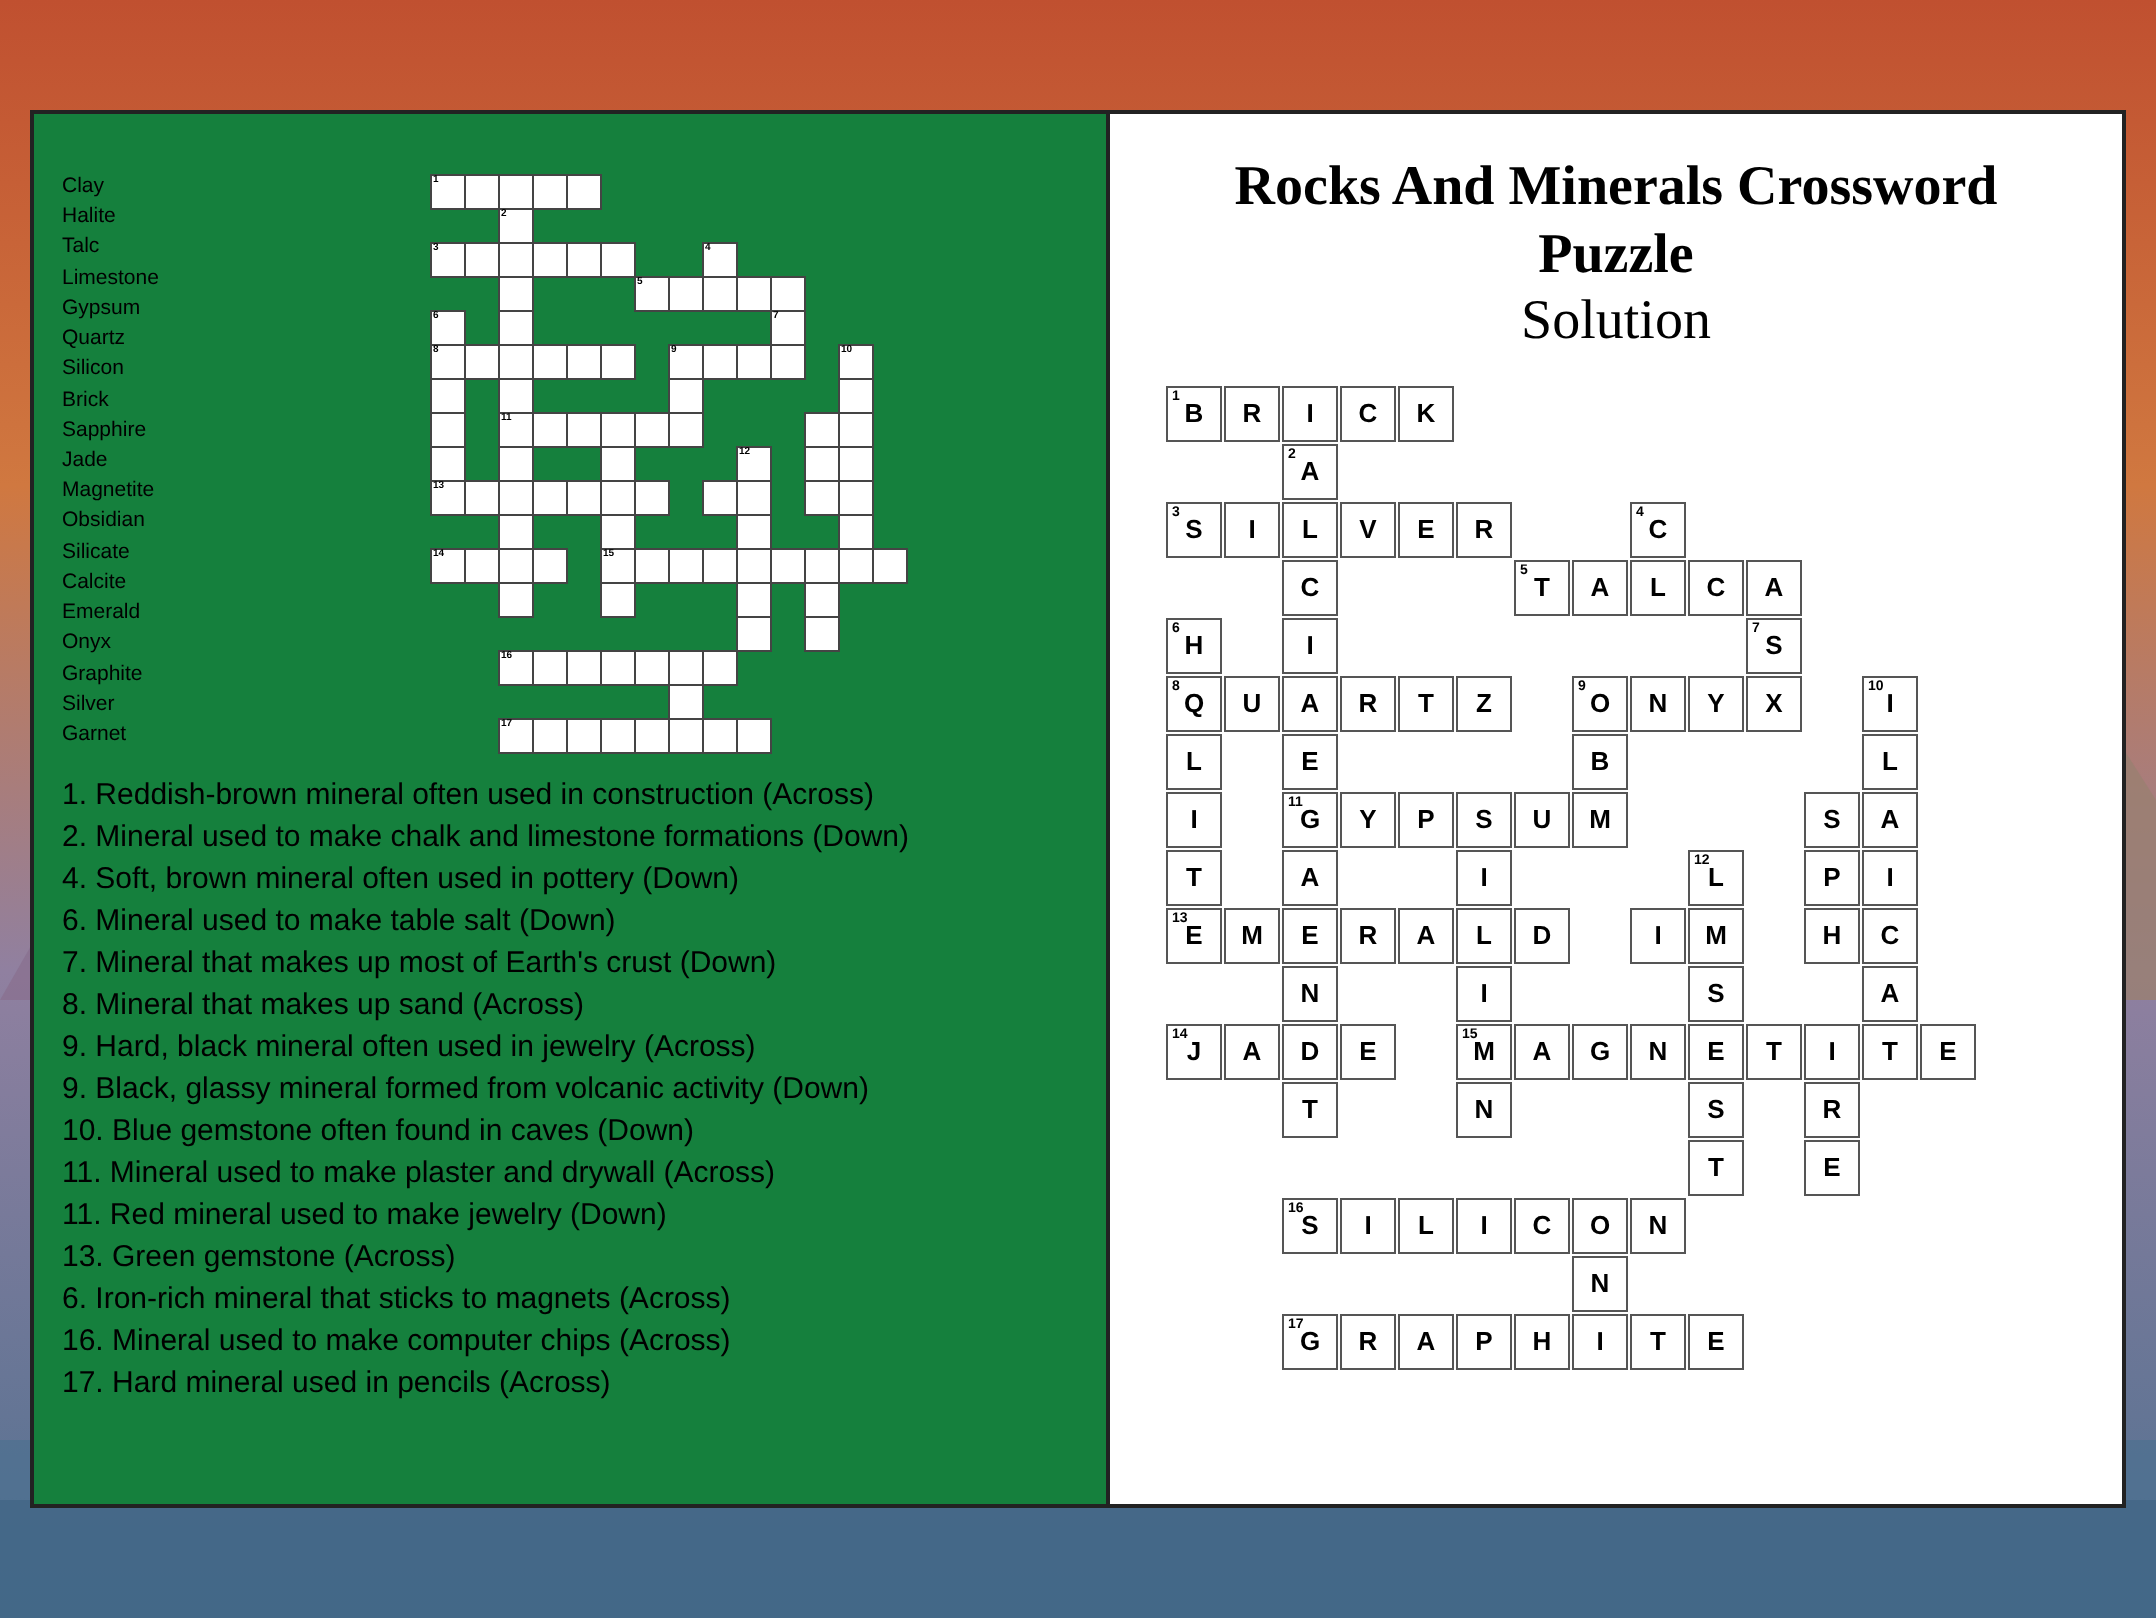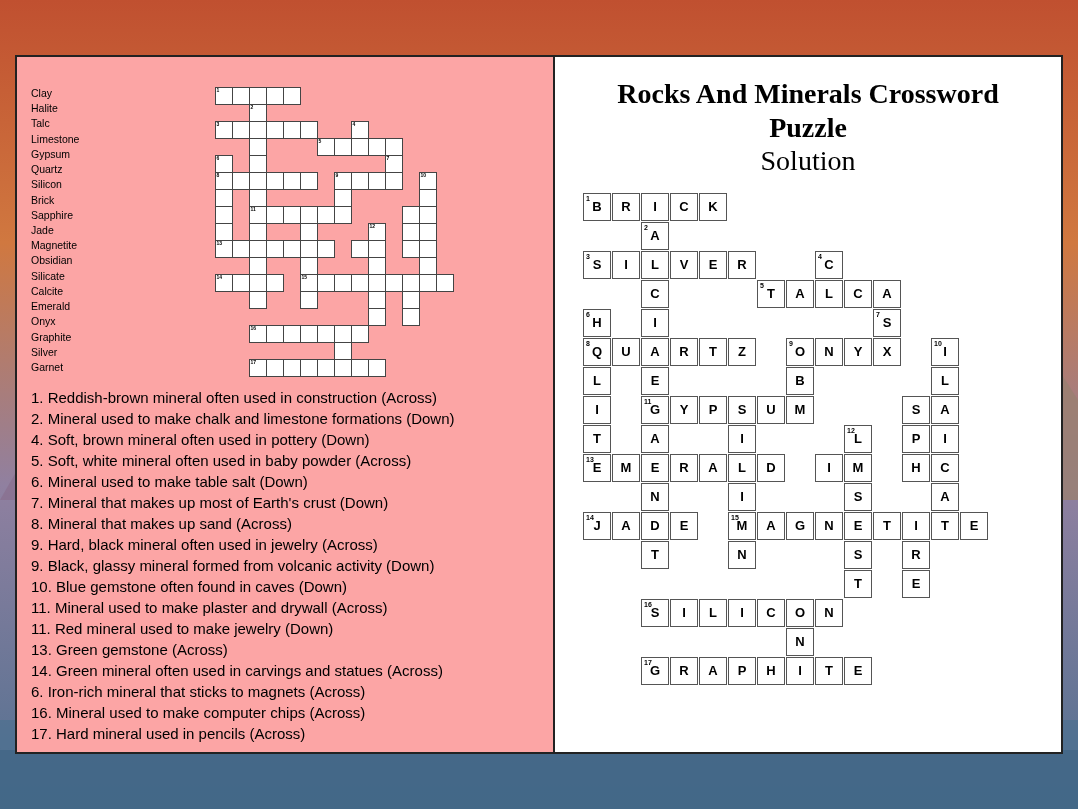--- a/index.html
+++ b/index.html
@@ -20,21 +20,21 @@
 
     .main-container {
       position: absolute;
       top: 55px; left: 15px; right: 15px; bottom: 55px;
       display: flex;
       gap: 0;
       z-index: 10;
     }
 
     .left-panel {
-      background: #fca5a5;
+      background: #15803d;
       width: 540px;
       min-width: 540px;
       padding: 18px 14px 12px 14px;
       overflow: hidden;
       border: 2px solid #222;
       font-size: 11px;
     }
 
     .right-panel {
       background: white;
@@ -528,31 +528,29 @@
         </table>
       </div>
     </div>
 
     <div class="clues-section">
       <div class="clues-label"></div>
       <div id="clues-list">
           <div class="clue-item">1. Reddish-brown mineral often used in construction (Across)</div>
           <div class="clue-item">2. Mineral used to make chalk and limestone formations (Down)</div>
           <div class="clue-item">4. Soft, brown mineral often used in pottery (Down)</div>
-          <div class="clue-item">5. Soft, white mineral often used in baby powder (Across)</div>
           <div class="clue-item">6. Mineral used to make table salt (Down)</div>
           <div class="clue-item">7. Mineral that makes up most of Earth's crust (Down)</div>
           <div class="clue-item">8. Mineral that makes up sand (Across)</div>
           <div class="clue-item">9. Hard, black mineral often used in jewelry (Across)</div>
           <div class="clue-item">9. Black, glassy mineral formed from volcanic activity (Down)</div>
           <div class="clue-item">10. Blue gemstone often found in caves (Down)</div>
           <div class="clue-item">11. Mineral used to make plaster and drywall (Across)</div>
           <div class="clue-item">11. Red mineral used to make jewelry (Down)</div>
           <div class="clue-item">13. Green gemstone (Across)</div>
-          <div class="clue-item">14. Green mineral often used in carvings and statues (Across)</div>
           <div class="clue-item">6. Iron-rich mineral that sticks to magnets (Across)</div>
           <div class="clue-item">16. Mineral used to make computer chips (Across)</div>
           <div class="clue-item">17. Hard mineral used in pencils (Across)</div>
         </div>
     </div>
   </div>
 
   <div class="right-panel">
     <div class="solution-title">
       Rocks And Minerals Crossword<br>Puzzle<br><span style="font-weight:normal;">Solution</span>

